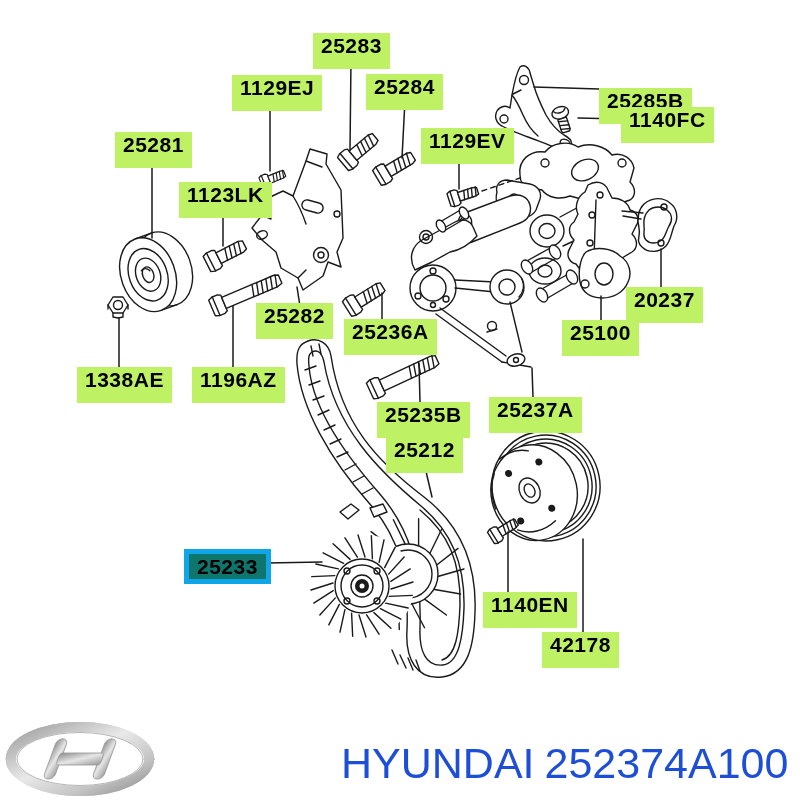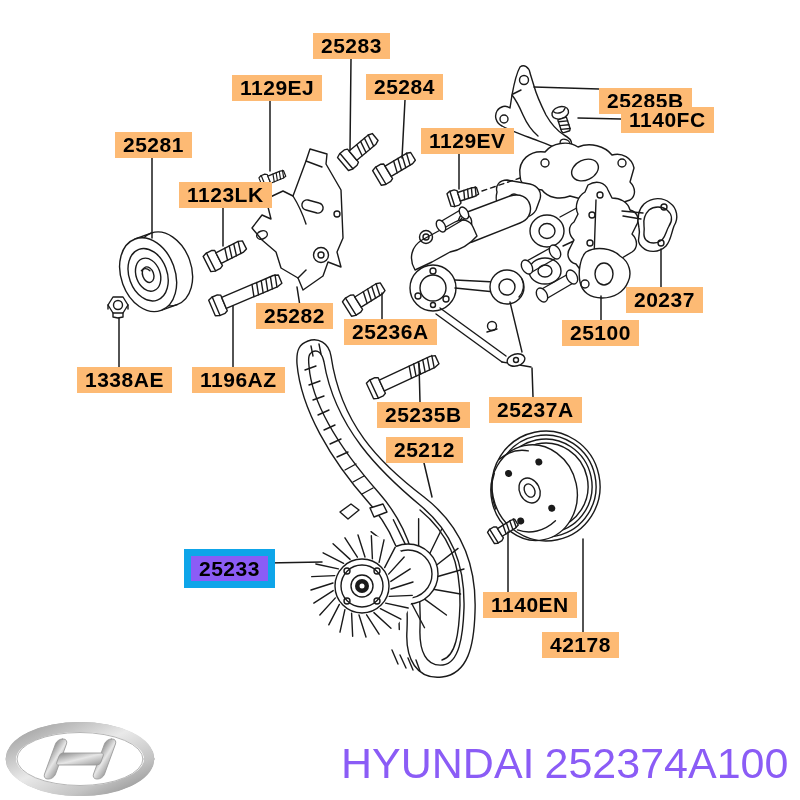--- a/index.html
+++ b/index.html
@@ -1,23 +1,23 @@
 <!DOCTYPE html>
 <html><head>
 <meta charset="utf-8">
 <style>
   html,body{margin:0;padding:0;background:#fff;}
   .stage{position:relative;width:800px;height:800px;background:#ffffff;overflow:hidden;
          font-family:"Liberation Sans",sans-serif;}
   .stage svg.art{position:absolute;left:0;top:0;}
-  .plabel{position:absolute;background:#fdba74;color:#000;font-size:21px;font-weight:bold;
-          line-height:26px;height:26px;padding:0 8px;letter-spacing:.5px;white-space:nowrap;
+  .plabel{position:absolute;background:#bef264;color:#000;font-size:21px;font-weight:bold;
+          line-height:26px;height:36px;padding:0 8px;letter-spacing:.5px;white-space:nowrap;
           text-align:center;}
-  .plabel.hl{border:7px solid #0ea5e9;background:#8b5cf6;line-height:25px;height:25px;}
-  .footer-text{position:absolute;left:341px;top:739px;font-size:43px;color:#8b5cf6;
+  .plabel.hl{border:5px solid #0ea5e9;background:#0f766e;line-height:25px;height:25px;}
+  .footer-text{position:absolute;left:341px;top:739px;font-size:43px;color:#1d4ed8;
                letter-spacing:0;white-space:nowrap;}
   .footer-text span{margin-right:10px;}
 </style>
 </head>
 <body>
 
 <div class="stage">
 
 <svg class="art" width="800" height="800" viewBox="0 0 800 800">
   <defs>

